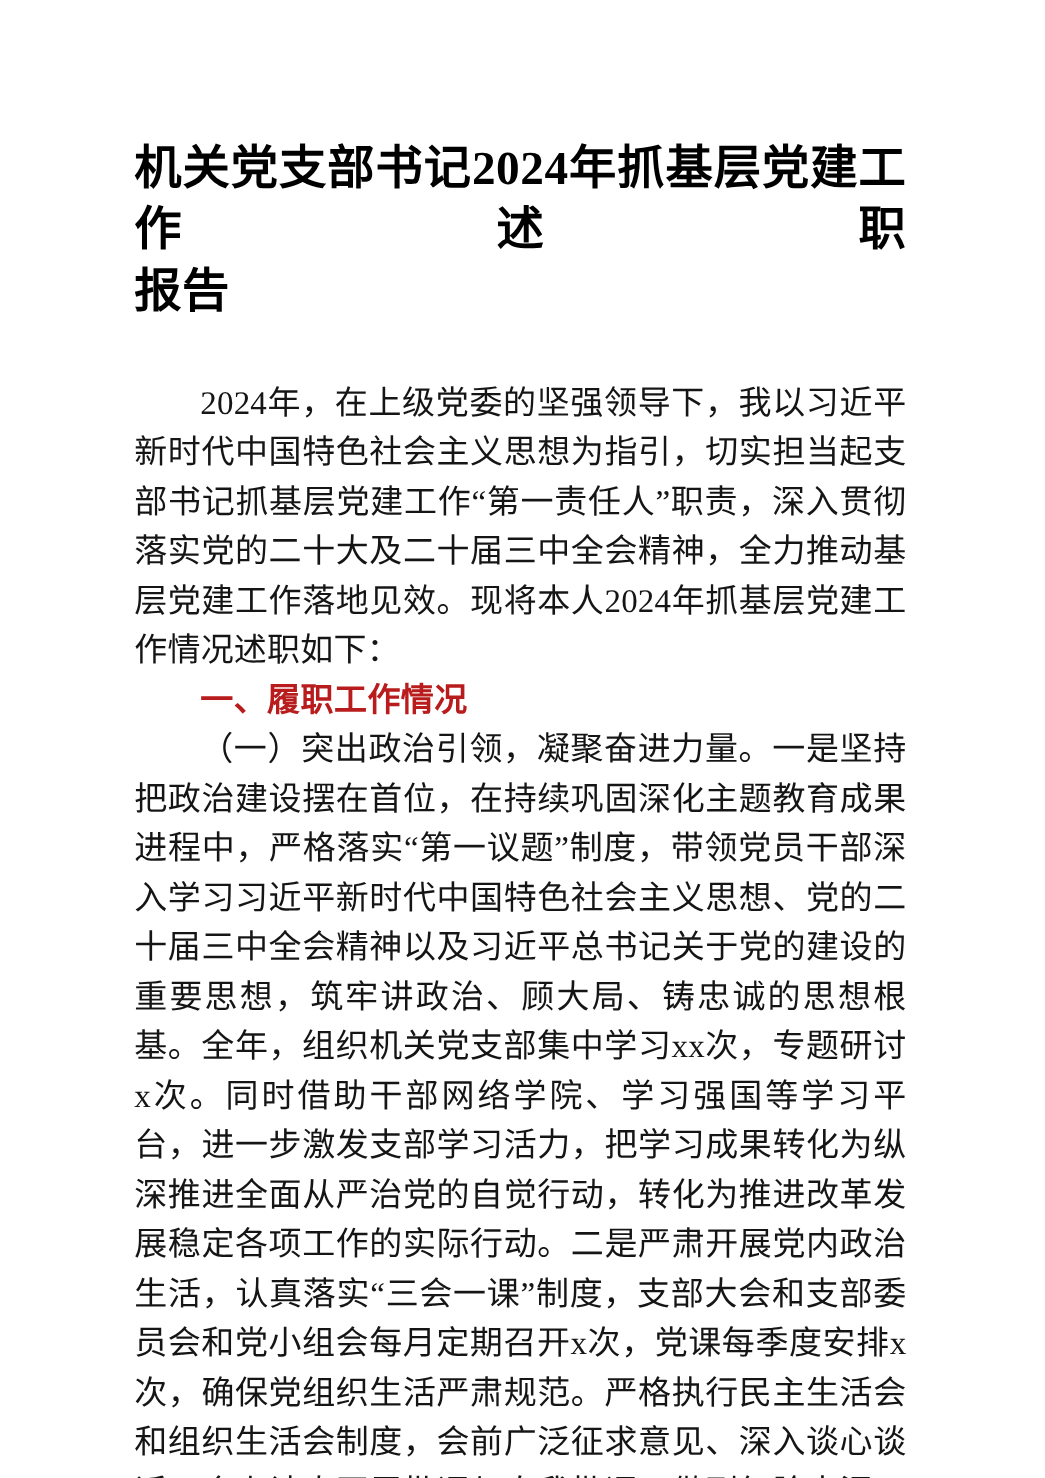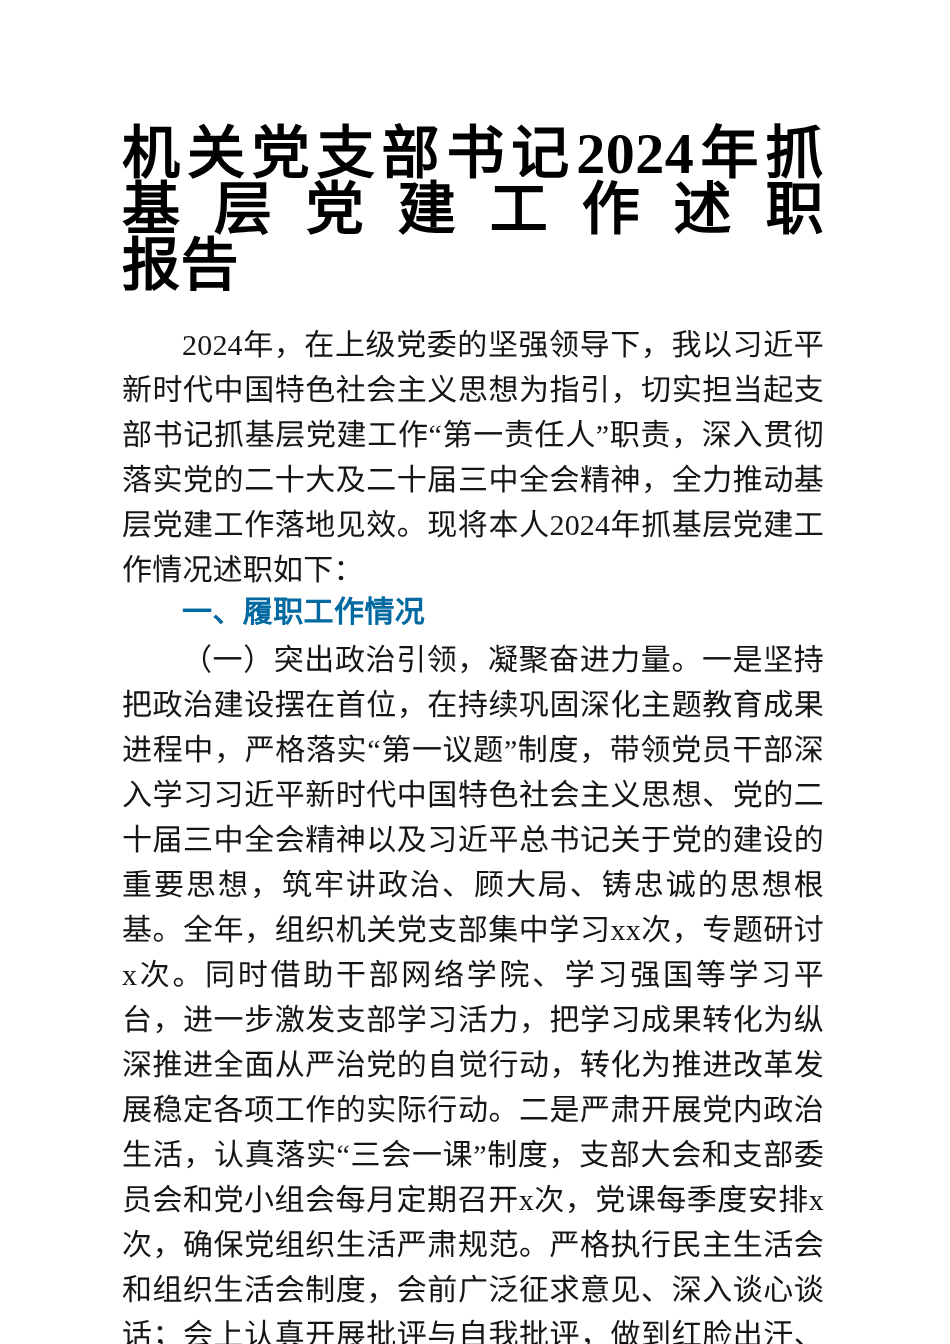--- a/index.html
+++ b/index.html
@@ -22,21 +22,21 @@
     position: absolute;
     left: 122px;
     top: 0;
     width: 702px;
   }
   .doc-title {
     margin: 0;
     padding: 0;
     font-family: "Liberation Serif", "DejaVu Serif", serif;
     font-weight: bold;
-    font-size: 58px;
+    font-size: 43px;
     line-height: 56px;
     letter-spacing: 0.5px;
     text-align: justify;
     text-align-last: left;
     color: #000000;
     padding-top: 126px;
     word-break: break-all;
   }
   
   .doc-title .title-line-1 {
@@ -56,30 +56,30 @@
     font-size: 30px;
     line-height: 45px;
     text-align: justify;
     text-align-last: left;
     text-indent: 60px;
     color: #151515;
     word-break: break-all;
     letter-spacing: 0.2px;
   }
   .para-gap-top {
-    margin-top: 28px;
+    margin-top: 50px;
   }
   .section-heading {
     margin: 0;
-    font-family: Liberation Mono, monospace;
+    font-family: Liberation Serif, serif;
     font-weight: bold;
     font-size: 30px;
     line-height: 45px;
     text-indent: 60px;
-    color: #0369a1;
+    color: #b91c1c;
     letter-spacing: 0.4px;
   }
 </style>
 </head>
 <body>
 
 <div class="page">
   <div class="page-body">
 
     <h1 class="doc-title">

